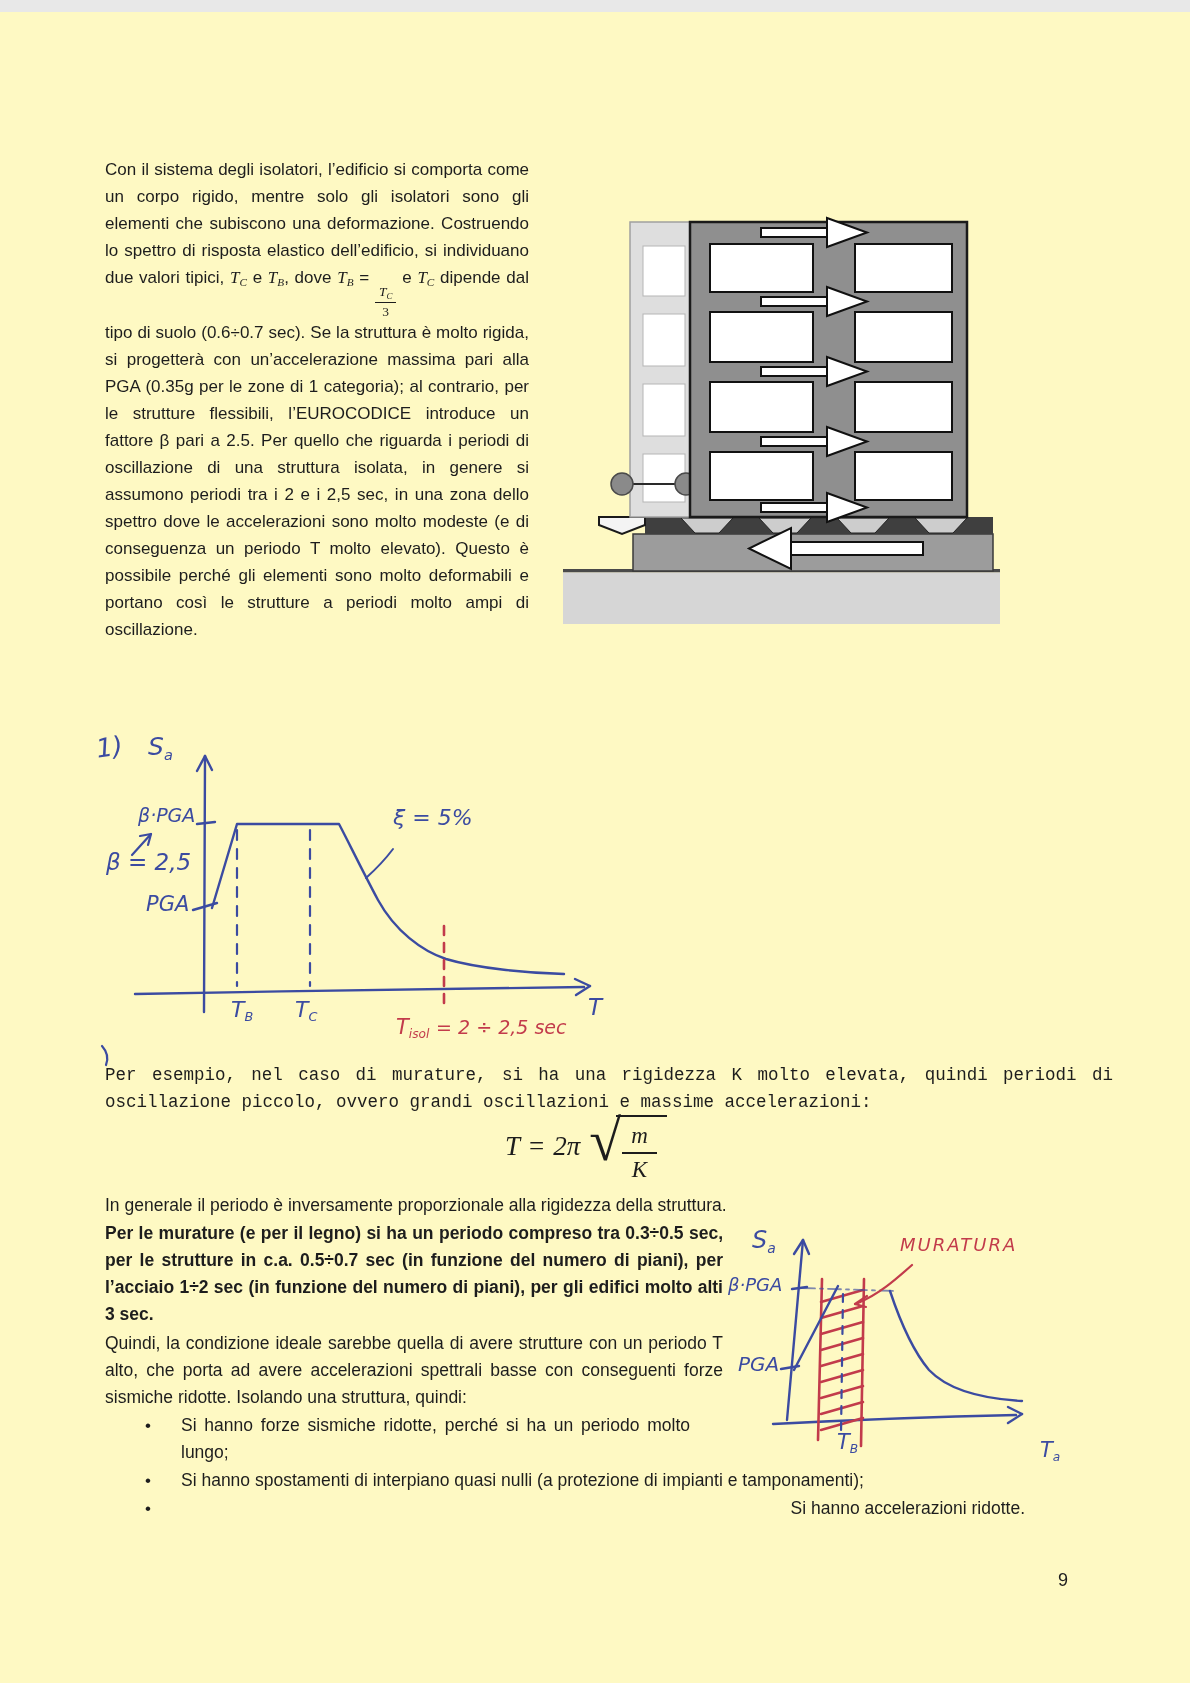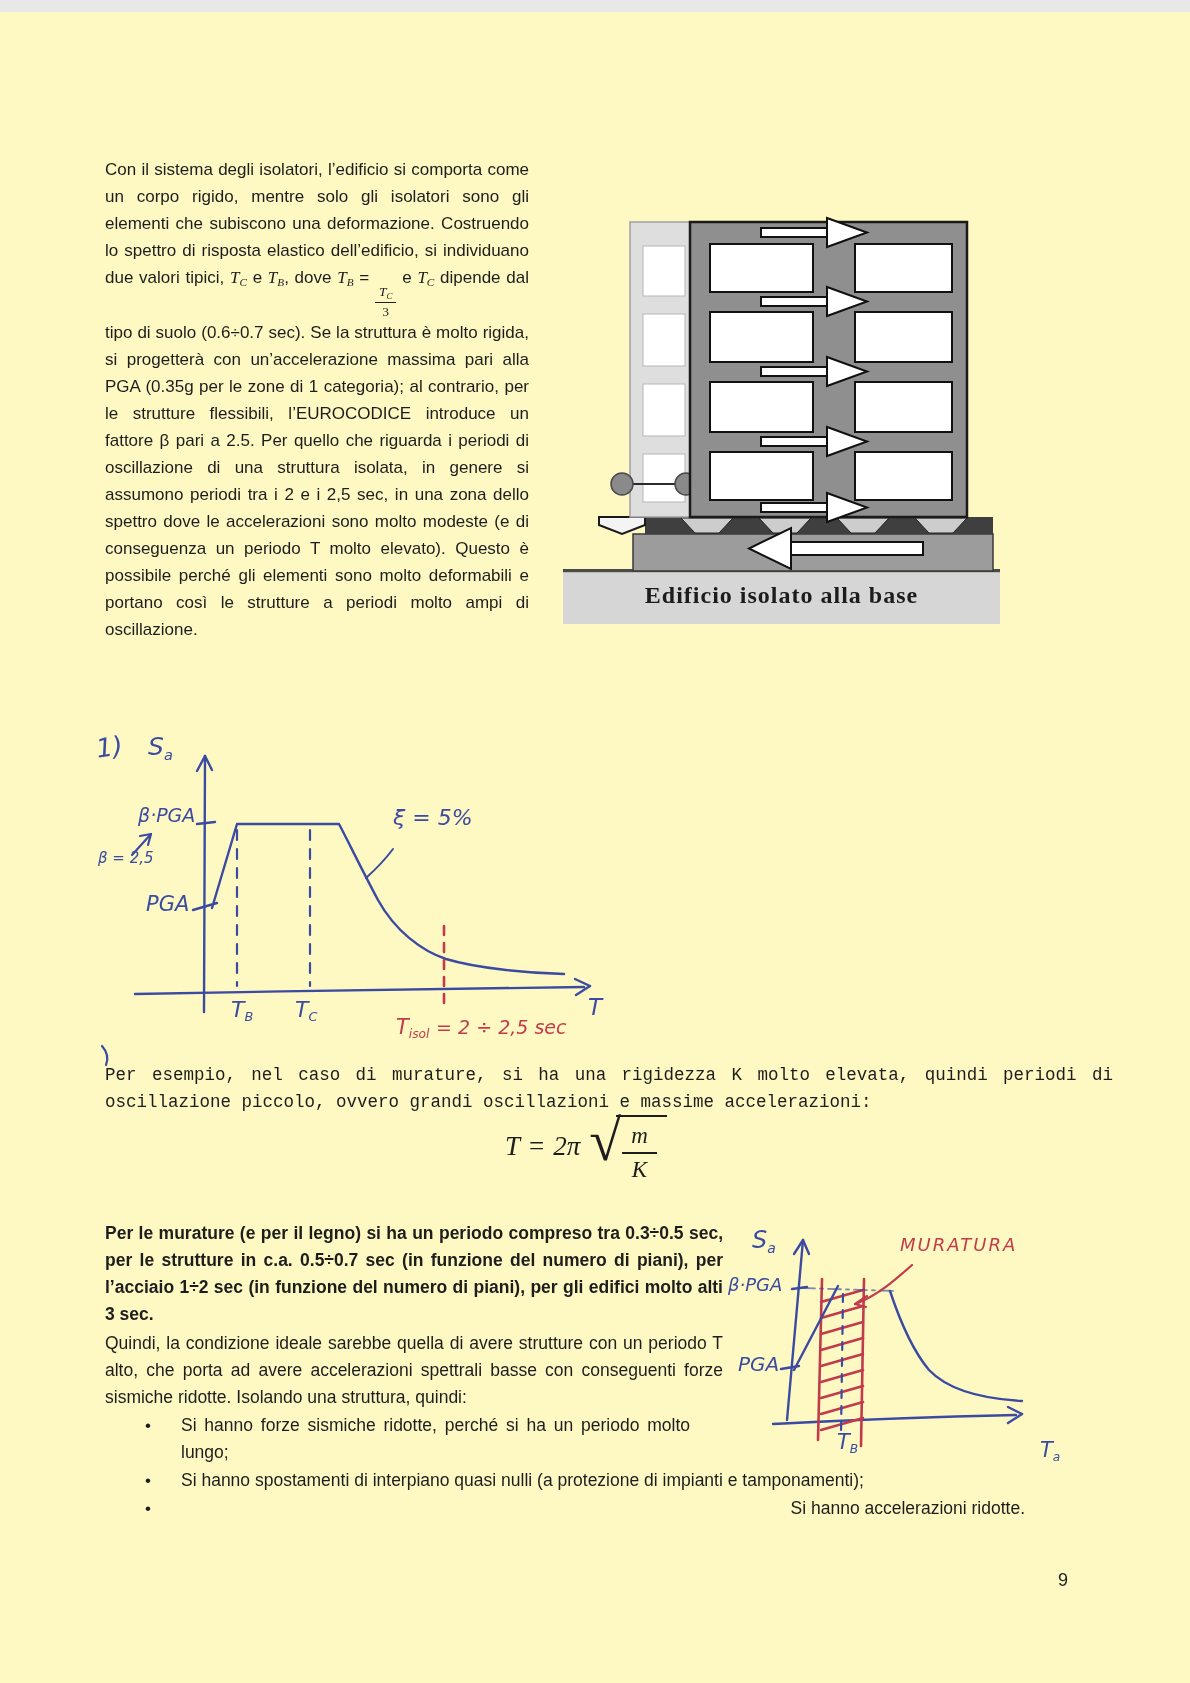--- a/index.html
+++ b/index.html
@@ -115,21 +115,20 @@
           <polygon points="264,227 264,256 304,241.5"></polygon>
         <rect x="198" y="303" width="68" height="9"></rect>
           <polygon points="264,293 264,322 304,307.5"></polygon>
       </g>
 
       <g fill="#ffffff" stroke="#111" stroke-width="2">
         <rect x="228" y="342" width="132" height="13"></rect>
         <polygon points="228,328 228,369 186,348.5"></polygon>
       </g>
     </svg>
-    <span class="abs fig-caption" style="left:0;top:382px;width:437px;">Edificio isolato alla base</span>
   </div>
 
   <div class="abs" style="left:90px;top:690px;width:545px;height:375px;">
     <svg width="545" height="375" viewBox="0 0 545 375">
       <g class="stroke-blue" stroke-width="2.4">
         <path d="M115 54 L114 310"></path>
         <path d="M115 54 l-8 15"></path>
           <path d="M115 54 l7 14"></path>
         <path d="M45 292 C 200 289, 400 286, 494 285"></path>
         <path d="M500 284 l-15 -7"></path>
@@ -155,21 +154,21 @@
       <g class="stroke-red" stroke-width="2.6" stroke-dasharray="9 8">
         <path d="M354 224 L354 308"></path>
       </g>
       <g class="stroke-blue" stroke-width="2.2">
         <path d="M12 344 q 8 9 4 19"></path>
       </g>
     </svg>
     <span class="abs hw" style="left:6px;top:30px;font-size:26px;transform:rotate(-8deg);">1)</span>
     <span class="abs hw" style="left:58px;top:30px;font-size:25px;"><span>S</span><span class="hsub">a</span></span>
     <span class="abs hw" style="left:48px;top:102px;font-size:19px;">β·PGA</span>
-    <span class="abs hw" style="left:8px;top:147px;font-size:15px;">β = 2,5</span>
+    <span class="abs hw" style="left:16px;top:147px;font-size:23px;">β = 2,5</span>
     <span class="abs hw" style="left:56px;top:190px;font-size:21px;">PGA</span>
     <span class="abs hw" style="left:303px;top:103px;font-size:22px;">ξ = 5%</span>
     <span class="abs hw" style="left:141px;top:295px;font-size:22px;"><span>T</span><span class="hsub">B</span></span>
     <span class="abs hw" style="left:205px;top:295px;font-size:22px;"><span>T</span><span class="hsub">C</span></span>
     <span class="abs hw hw-red" style="left:306px;top:313px;font-size:21px;"><span>T</span><span class="hsub">isol</span> <span style="font-size:19px;">= 2 ÷ 2,5 sec</span></span>
     <span class="abs hw" style="left:498px;top:292px;font-size:23px;">T</span>
   </div>
 
   <p class="abs body-text" style="left:105px;top:1050px;width:1008px;margin:0;font-family:Liberation Mono, monospace;">Per esempio, nel caso di murature, si ha una rigidezza K molto elevata, quindi periodi di oscillazione piccolo, ovvero grandi oscillazioni e massime accelerazioni:</p>
 
@@ -181,20 +180,21 @@
       <span class="radical">√</span>
       <span class="radicand">
         <span class="sfrac">
           <span class="fnum">m</span>
           <span class="fden">K</span>
         </span>
       </span>
     </span>
   </div>
 
+  <p class="abs body-text" style="left:105px;top:1180px;width:1008px;margin:0;">In generale il periodo è inversamente proporzionale alla rigidezza della struttura.</p>
 
   <p class="abs body-text" style="left:105px;top:1208px;width:618px;margin:0;font-weight:bold;">Per le murature (e per il legno) si ha un periodo compreso tra 0.3÷0.5 sec, per le strutture in c.a. 0.5÷0.7 sec (in funzione del numero di piani), per l’acciaio 1÷2 sec (in funzione del numero di piani), per gli edifici molto alti 3 sec.</p>
 
   <p class="abs body-text" style="left:105px;top:1318px;width:618px;margin:0;">Quindi, la condizione ideale sarebbe quella di avere strutture con un periodo T alto, che porta ad avere accelerazioni spettrali basse con conseguenti forze sismiche ridotte. Isolando una struttura, quindi:</p>
 
   <div class="abs bullet body-text" style="left:145px;top:1400px;width:545px;">
     <span class="dot">•</span>
     <span class="btext">Si hanno forze sismiche ridotte, perché si ha un periodo molto lungo;</span>
   </div>
   <div class="abs bullet body-text" style="left:145px;top:1455px;width:880px;">

